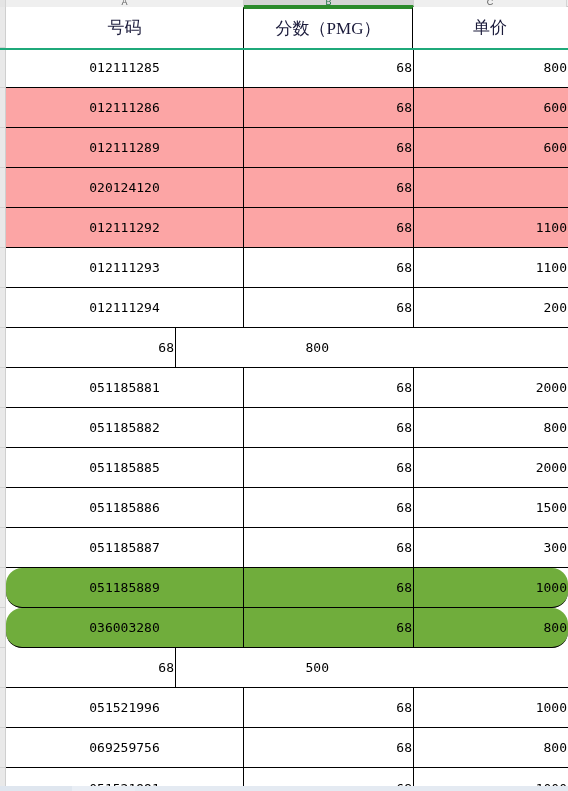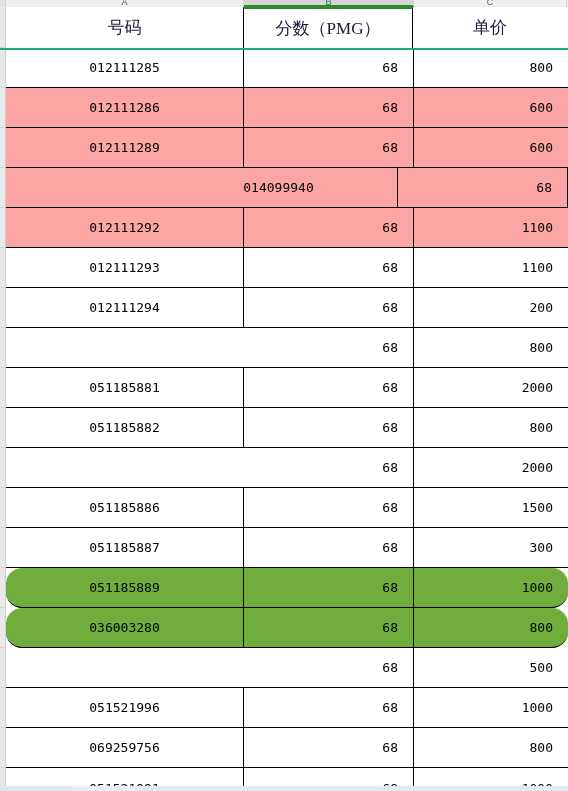--- a/index.html
+++ b/index.html
@@ -100,27 +100,27 @@
   }
 
   .cell.col-a {
     width: 238px;
     justify-content: center;
     border-right: 1.5px solid #000000;
   }
   .cell.col-b {
     width: 170px;
     justify-content: flex-end;
-    padding-right: 15px;
+    padding-right: 1px;
     border-right: 1.5px solid #000000;
   }
   .cell.col-c {
     width: 154px;
     justify-content: flex-end;
-    padding-right: 15px;
+    padding-right: 1px;
   }
 
   
   .row.header-row {
     height: 41px;
     border-bottom: none;
   }
   .row.header-row .cell {
     font-family: "Liberation Serif", "DejaVu Serif", serif;
     font-size: 17px;
@@ -150,21 +150,20 @@
     width: 568px;
     height: 1.5px;
     background: #1fa97a;
     z-index: 6;
   }
 
   
   .row.data-row {
     height: 40px;
     border-bottom: 1.5px solid #000000;
-    justify-content: flex-end;
   }
   .row.data-row.fill-none { background: #ffffff; }
   .row.data-row.fill-orange { background: #fca5a5; }
   .row.data-row.fill-green  { background: #70AD3C; border-radius: 16px; }
 
   .row.data-row.clipped {
     border-bottom: none;
   }
 
   
@@ -244,21 +243,21 @@
           <div class="cell col-a">012111286</div>
           <div class="cell col-b">68</div>
           <div class="cell col-c">600</div>
         </div>
         <div class="row data-row fill-orange">
           <div class="cell col-a">012111289</div>
           <div class="cell col-b">68</div>
           <div class="cell col-c">600</div>
         </div>
         <div class="row data-row fill-orange">
-          <div class="cell col-a">014099940</div>
+          <div class="cell col-a">020124120</div>
           <div class="cell col-b">68</div>
         </div>
         <div class="row data-row fill-orange">
           <div class="cell col-a">012111292</div>
           <div class="cell col-b">68</div>
           <div class="cell col-c">1100</div>
         </div>
         <div class="row data-row fill-none">
           <div class="cell col-a">012111293</div>
           <div class="cell col-b">68</div>
@@ -277,20 +276,21 @@
           <div class="cell col-a">051185881</div>
           <div class="cell col-b">68</div>
           <div class="cell col-c">2000</div>
         </div>
         <div class="row data-row fill-none">
           <div class="cell col-a">051185882</div>
           <div class="cell col-b">68</div>
           <div class="cell col-c">800</div>
         </div>
         <div class="row data-row fill-none">
+          <div class="cell col-a">051185885</div>
           <div class="cell col-b">68</div>
           <div class="cell col-c">2000</div>
         </div>
         <div class="row data-row fill-none">
           <div class="cell col-a">051185886</div>
           <div class="cell col-b">68</div>
           <div class="cell col-c">1500</div>
         </div>
         <div class="row data-row fill-none">
           <div class="cell col-a">051185887</div>

